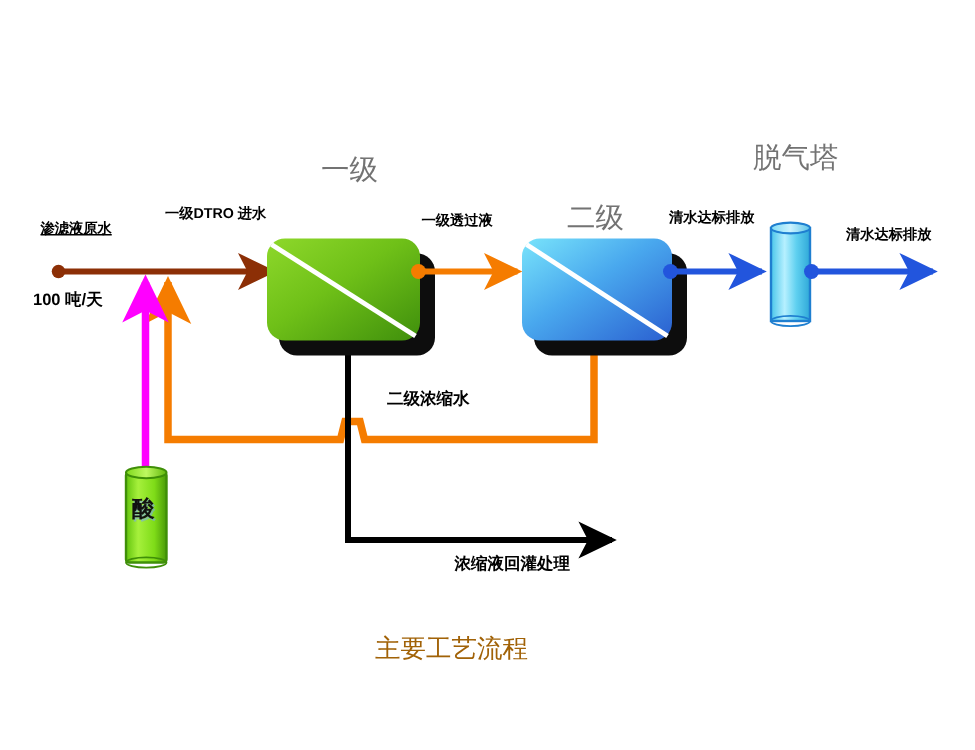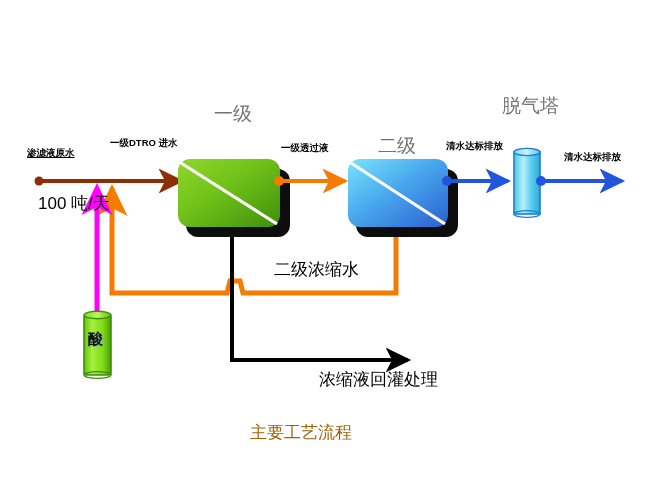--- a/index.html
+++ b/index.html
@@ -37,23 +37,22 @@
     font-size: 19px;
     font-weight: normal;
     font-family: "Liberation Serif", "DejaVu Serif", serif;
     color: #737373;
   }
   .small-lbl {
     font-size: 9.5px;
     font-weight: bold;
   }
   .mid-lbl {
-    font-size: 17px;
-    font-weight: normal;
-    margin-left: 16px;
+    font-size: 11px;
+    font-weight: bold;
   }
   .title {
     font-size: 17px;
     font-weight: normal;
     font-family: "Liberation Serif", "DejaVu Serif", serif;
     color: #a16207;
   }
   .tank-text {
     position: absolute;
     font-size: 15px;

